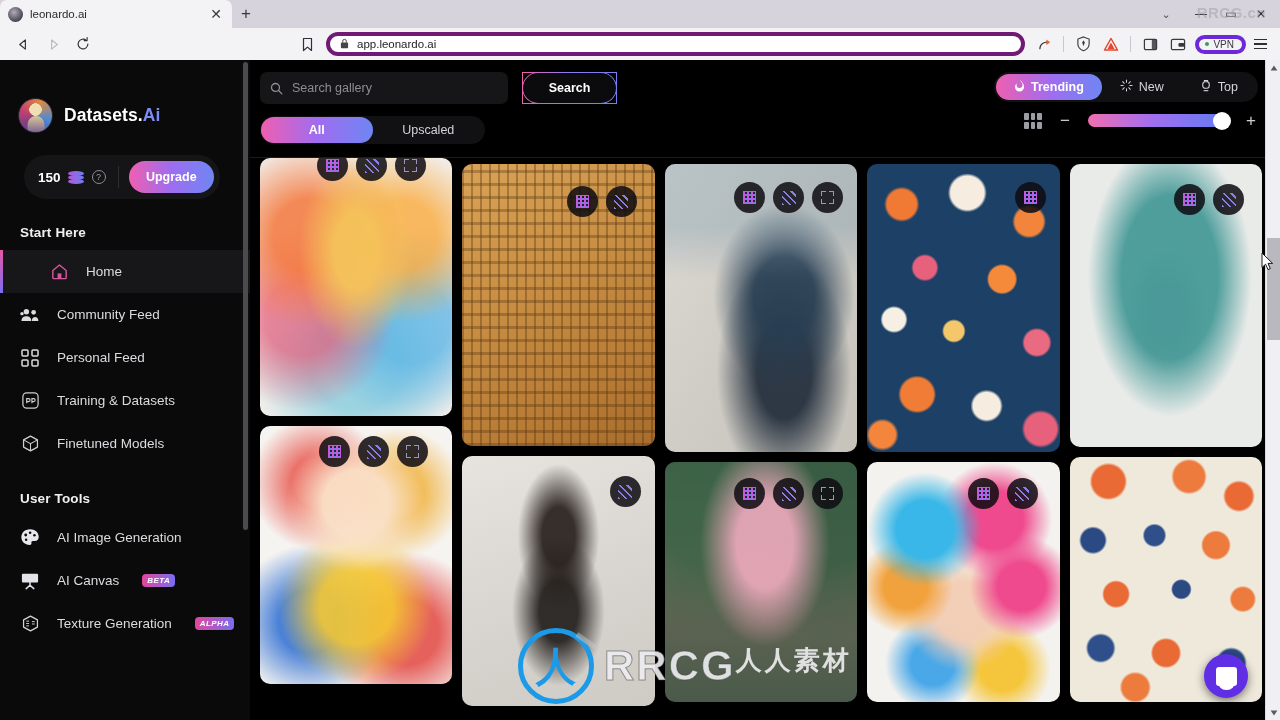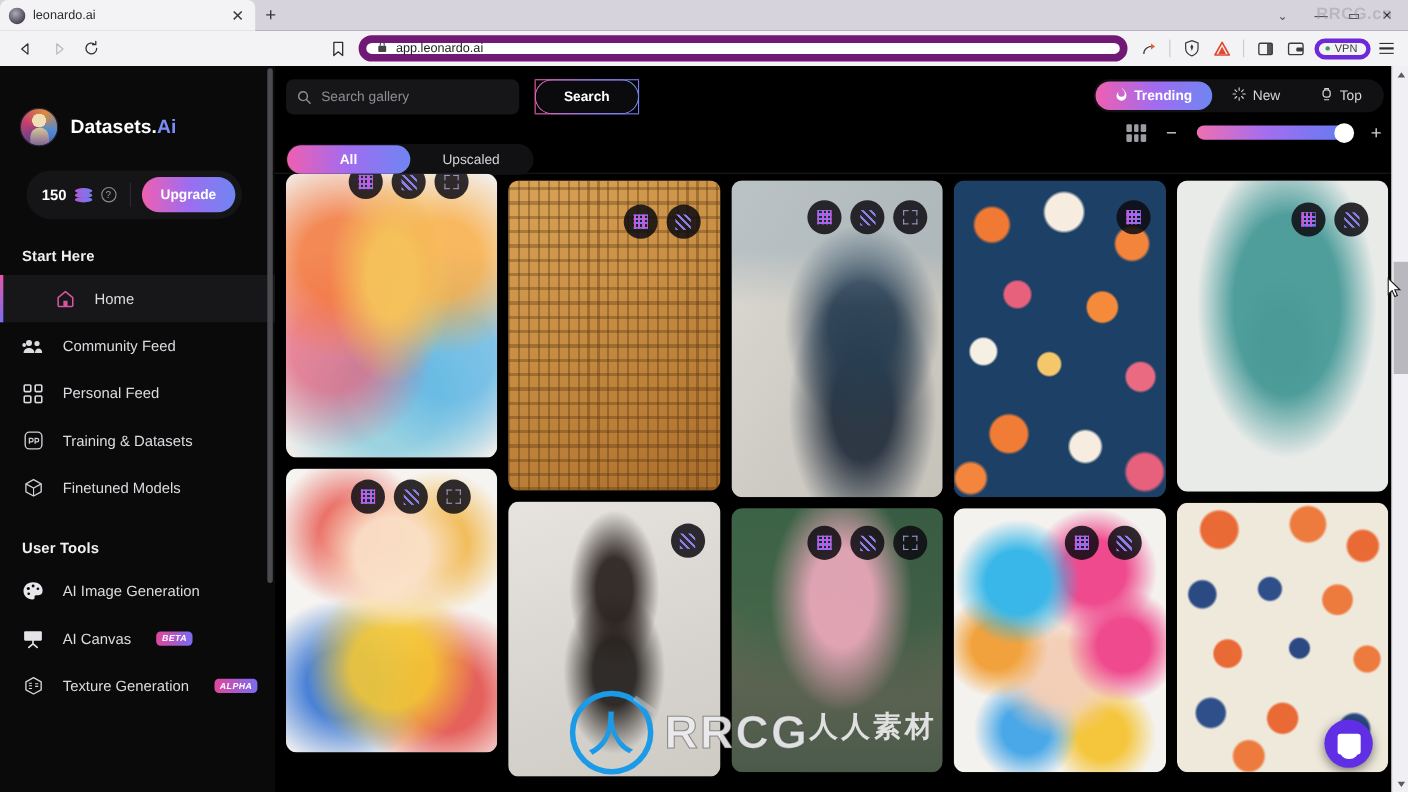--- a/index.html
+++ b/index.html
@@ -51,21 +51,21 @@
   .navbtn {
     width: 30px; height: 28px; display: flex; align-items: center; justify-content: center;
     color: #2f2f33;
   }
   .navbtn.disabled { color: #b9b8bd; }
   .nav-gap { width: 196px; }
   .bookmark-btn { width: 26px; height: 28px; display:flex; align-items:center; justify-content:center; color:#303034; }
   .urlbar {
     flex: 1; height: 24px; background: #ffffff; border-radius: 12px;
     display: flex; align-items: center; padding: 0 10px; gap: 8px;
-    margin: 0 6px; border: 7px solid #701a75;
+    margin: 0 6px; border: 4px solid #701a75;
   }
   .url-lock { font-size: 10px; color: #44444a; }
   .url-text { font-size: 11.5px; color: #1e1e21; }
   .nav-right { display: flex; align-items: center; gap: 2px; }
   .nav-icon { width: 26px; height: 26px; display:flex; align-items:center; justify-content:center; color:#3a3a3e; }
   .nav-sep { width: 1px; height: 16px; background: #c9c8ce; margin: 0 4px; }
   .vpn-pill {
     height: 19px; border: 4px solid #6d28d9; border-radius: 10px;
     display: flex; align-items: center; gap: 4px; padding: 0 8px 0 6px;
     font-size: 10px; color: #3a3a3e; margin-left: 2px;
@@ -174,21 +174,21 @@
   
   .main {
     flex: 1; height: 660px; background: #000; position: relative; overflow: hidden;
   }
   .toolbar {
     height: 98px; padding: 12px 22px 0 10px; position: relative;
     border-bottom: 1px solid #1b1b1d;
   }
   .toolbar-row1 { display: flex; align-items: center; gap: 14px; }
   .searchbox {
-    width: 212px; height: 32px; background: #161618; border-radius: 7px;
+    width: 248px; height: 32px; background: #161618; border-radius: 7px;
     display: flex; align-items: center; padding: 0 10px; gap: 9px;
   }
   .search-ico { color: #8e8e97; font-size: 12px; display:flex; }
   .search-input {
     background: transparent; border: none; outline: none;
     color: #c9c9cf; font-size: 12.5px; width: 100%;
     font-family: "Liberation Sans", sans-serif;
   }
   .search-input::placeholder { color: #8c8c94; }
   .search-btn {
@@ -210,21 +210,21 @@
     height: 30px; background: #111113; border-radius: 15px; display: flex; padding: 2px;
   }
   .sort-tab {
     height: 26px; border-radius: 13px; display: flex; align-items: center; justify-content: center;
     gap: 6px; padding: 0 18px; font-size: 12.5px; color: #d4d4da; font-weight: 500;
   }
   .sort-tab.active {
     background: linear-gradient(90deg, #ef5fb0 0%, #a06cf0 52%, #6f86f2 100%);
     color: #fff; font-weight: 600;
   }
-  .toolbar-row2 { display: flex; align-items: center; margin-top: 27px; }
+  .toolbar-row2 { display: flex; align-items: center; margin-top: 12px; }
   .filter-tabs {
     width: 225px; height: 28px; background: #111113; border-radius: 14px;
     display: flex; padding: 1px;
   }
   .filter-tab {
     flex: 1; height: 26px; border-radius: 13px; display:flex; align-items:center;
     justify-content:center; font-size: 12.5px; color: #d2d2d8;
   }
   .filter-tab.active {
     background: linear-gradient(90deg, #ef5fb0 0%, #a06cf0 50%, #6f86f2 100%);

